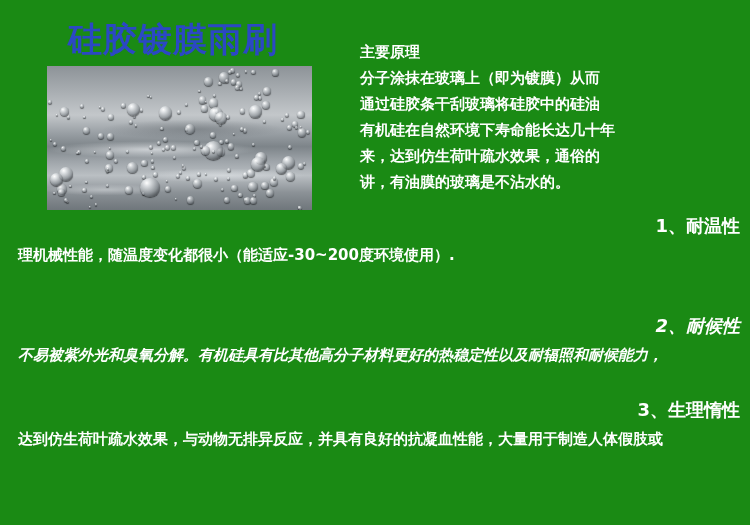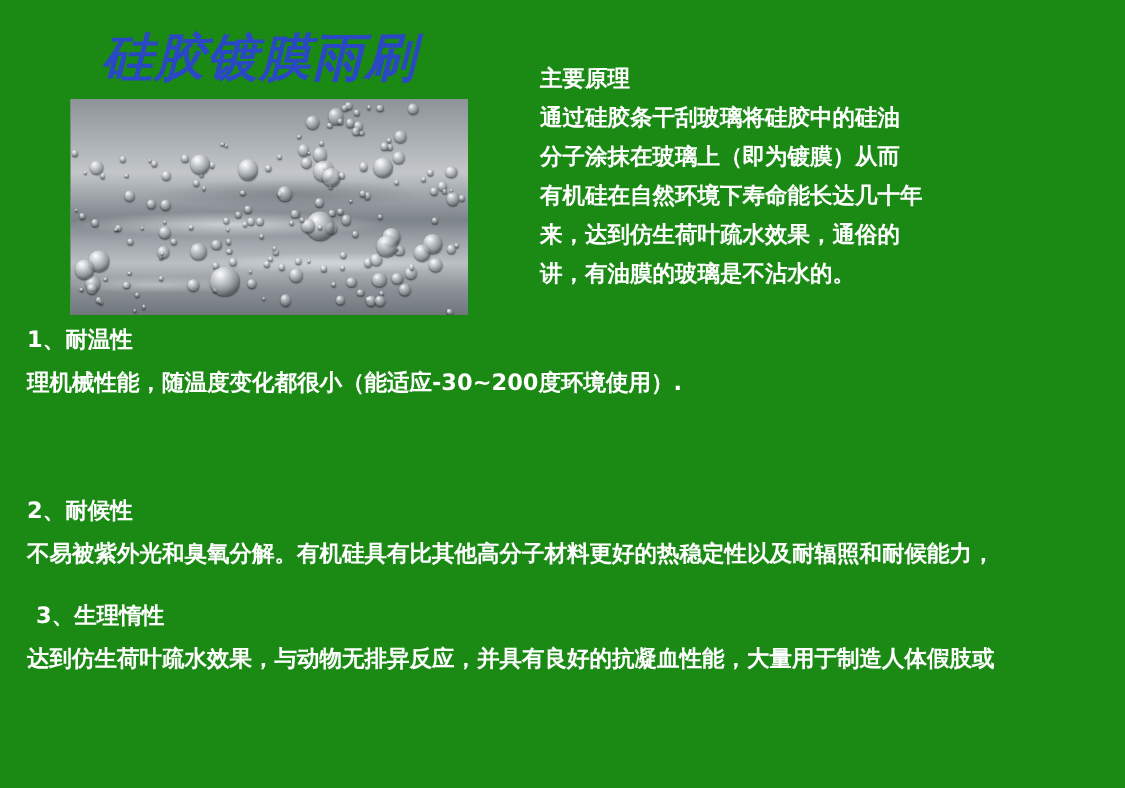--- a/index.html
+++ b/index.html
@@ -27,21 +27,20 @@
   .headline {
     position: absolute;
     left: 68px;
     top: 18px;
     font-size: 34px;
     line-height: 42px;
     font-weight: bold;
     color: #2b48c4;
     letter-spacing: 1px;
     white-space: nowrap;
-    font-style: italic;
   }
 
   
   .photo {
     position: absolute;
     left: 47px;
     top: 66px;
     width: 265px;
     height: 144px;
     overflow: hidden;
@@ -126,39 +125,40 @@
     white-space: nowrap;
   }
 
   
   .section {
     position: absolute;
     left: 18px;
     width: 722px;
   }
   .sec-heading {
-    font-size: 15px;
+    font-size: 18px;
     line-height: 28px;
     color: #ffffff;
     font-weight: bold;
     white-space: nowrap;
+    text-align: right;
   }
   .sec-heading.indent {
     padding-left: 6px;
   }
   .sec-line {
     font-size: 15px;
     line-height: 30px;
     color: #ffffff;
     font-weight: bold;
     white-space: nowrap;
   }
 
   #sec1 { top: 212px; }
-  #sec2 { top: 326px; }
+  #sec2 { top: 312px; font-style: italic; }
   #sec3 { top: 396px; }
 </style>
 </head>
 <body>
 
 <div id="page">
 
   <div class="headline">硅胶镀膜雨刷</div>
 
   <div class="photo">
@@ -335,22 +335,22 @@
         <div class="drop" style="left: 145.8px; top: 80.7px; width: 3.4px; height: 3.4px;"></div>
         <div class="drop" style="left: 11.3px; top: 123px; width: 6.6px; height: 6.6px;"></div>
         <div class="drop" style="left: 38.3px; top: 93.1px; width: 3.6px; height: 3.6px;"></div>
         <div class="drop" style="left: 138px; top: 58px; width: 10.2px; height: 10.2px;"></div>
         <div class="drop" style="left: 134.7px; top: 98.3px; width: 2.6px; height: 2.6px;"></div>
       </div>
   </div>
 
   <div class="principle">
     <div class="principle-title">主要原理</div>
+    <div class="principle-line">分子涂抹在玻璃上（即为镀膜）从而</div>
     <div class="principle-line">通过硅胶条干刮玻璃将硅胶中的硅油</div>
-    <div class="principle-line">分子涂抹在玻璃上（即为镀膜）从而</div>
     <div class="principle-line">有机硅在自然环境下寿命能长达几十年</div>
     <div class="principle-line">来，达到仿生荷叶疏水效果，通俗的</div>
     <div class="principle-line">讲，有油膜的玻璃是不沾水的。</div>
   </div>
 
   <div class="section" id="sec1">
     <div class="sec-heading">1、耐温性</div>
     <div class="sec-line">理机械性能，随温度变化都很小（能适应-30~200度环境使用）.</div>
   </div>
 

